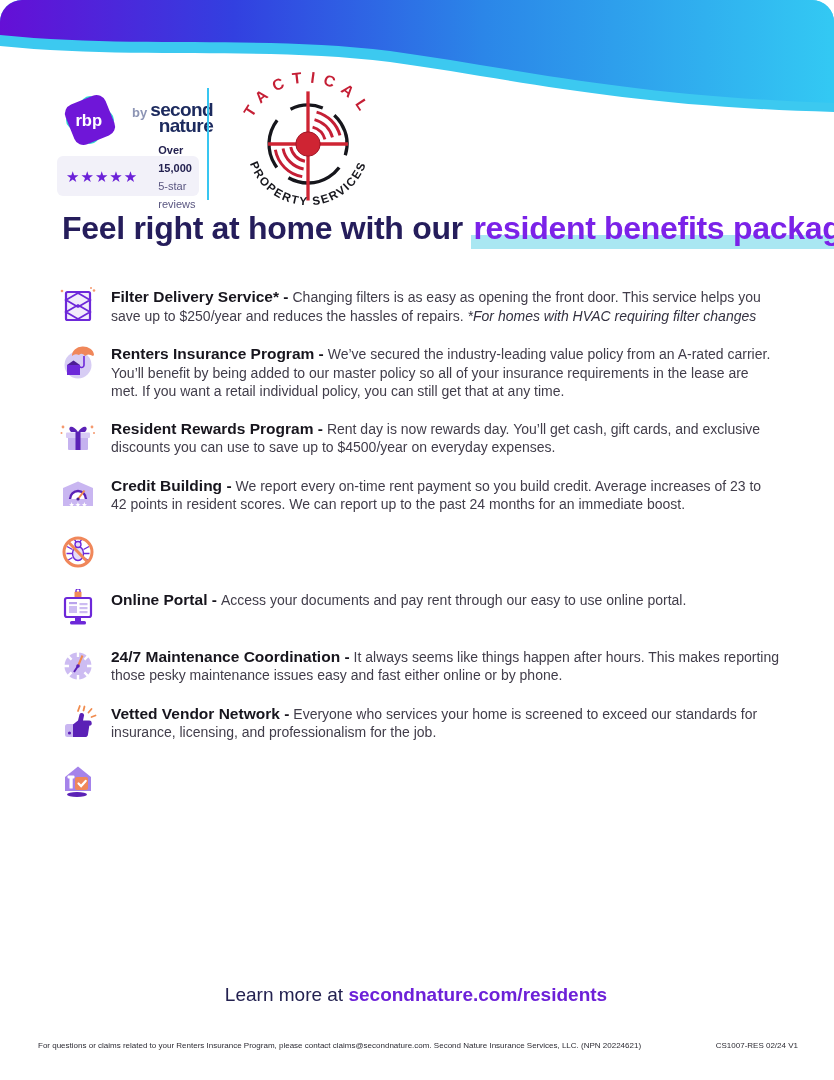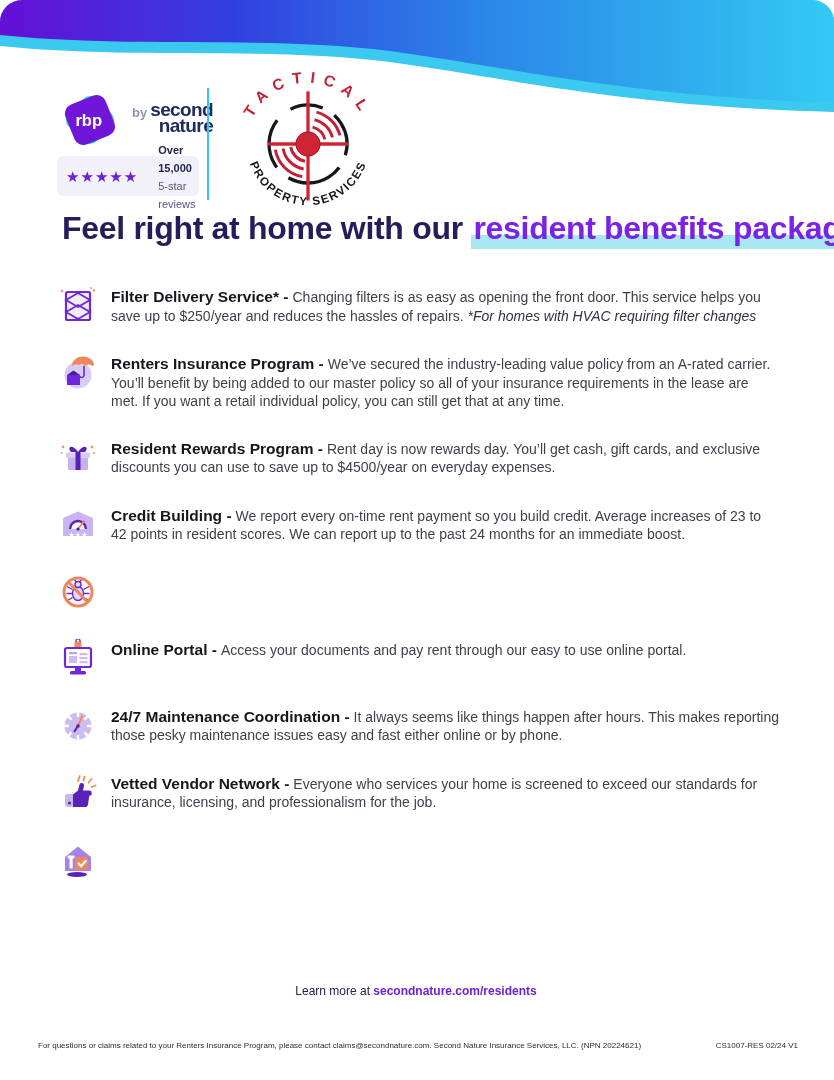--- a/index.html
+++ b/index.html
@@ -30,30 +30,30 @@
   .tactical { position:absolute; top:68px; left:222px; width:172px; height:152px; }
 
   
   .headline { position:absolute; top:210px; left:62px; width:740px;
     font-size:32px; font-weight:600; color:#251d5b; letter-spacing:-0.3px; white-space:nowrap; }
   .headline .hl { color:#7b22e8; font-weight:800;
     background:linear-gradient(to top,#a9e7f2 0 36%,transparent 36%);
     padding:0 8px 3px 2px; }
 
   
-  .benefits { position:absolute; top:286px; left:58px; width:724px; display:flex; flex-direction:column; gap:27px; }
+  .benefits { position:absolute; top:286px; left:58px; width:724px; display:flex; flex-direction:column; gap:17px; }
   .benefit { display:flex; align-items:flex-start; min-height:40px; }
   .benefit .icon { flex:0 0 40px; width:40px; height:40px; margin-right:13px; }
   .benefit .txt { font-size:14px; line-height:18.5px; color:#413d4a; padding-top:2px; width:668px; }
   .benefit .b-title { font-size:15.5px; font-weight:700; color:#17151d; margin-right:4px; }
   .benefit .b-note { font-style:italic; color:#333140; margin-left:4px; }
 
   
   .cta { position:absolute; top:984px; left:0; width:832px; text-align:center;
-    font-size:12px; color:#232150; font-weight:500; }
+    font-size:19px; color:#232150; font-weight:500; }
   .cta-link { color:#6d21d8; font-weight:800; text-decoration:none; }
 
   
   .footer { position:absolute; top:1041px; left:0; width:834px; display:flex;
     justify-content:space-between; padding:0 36px 0 38px;
     font-size:8px; color:#2c2b33; }
 </style>
 </head>
 <body>
 

